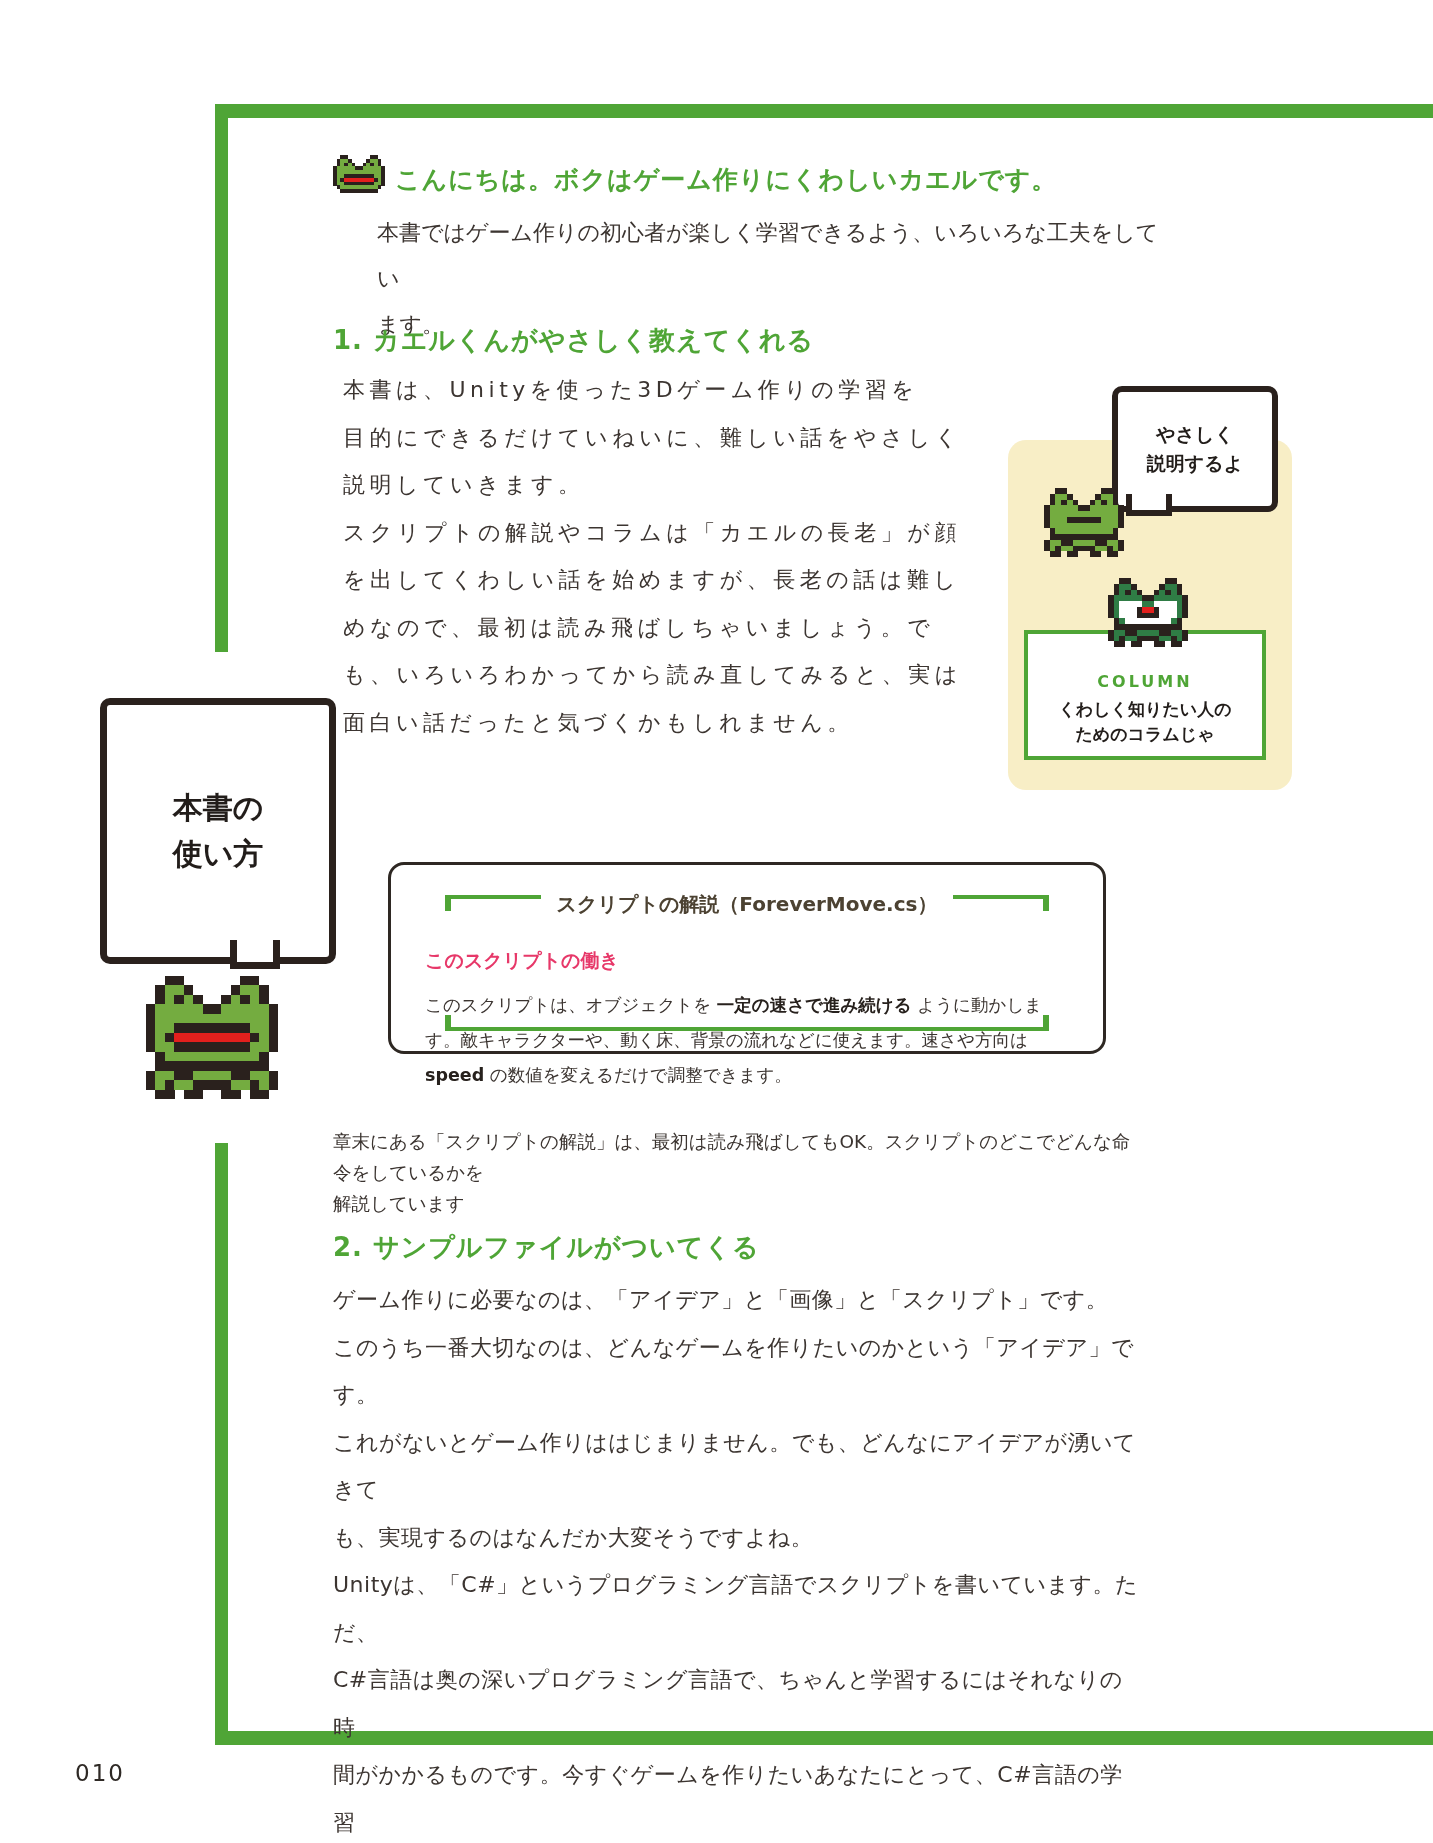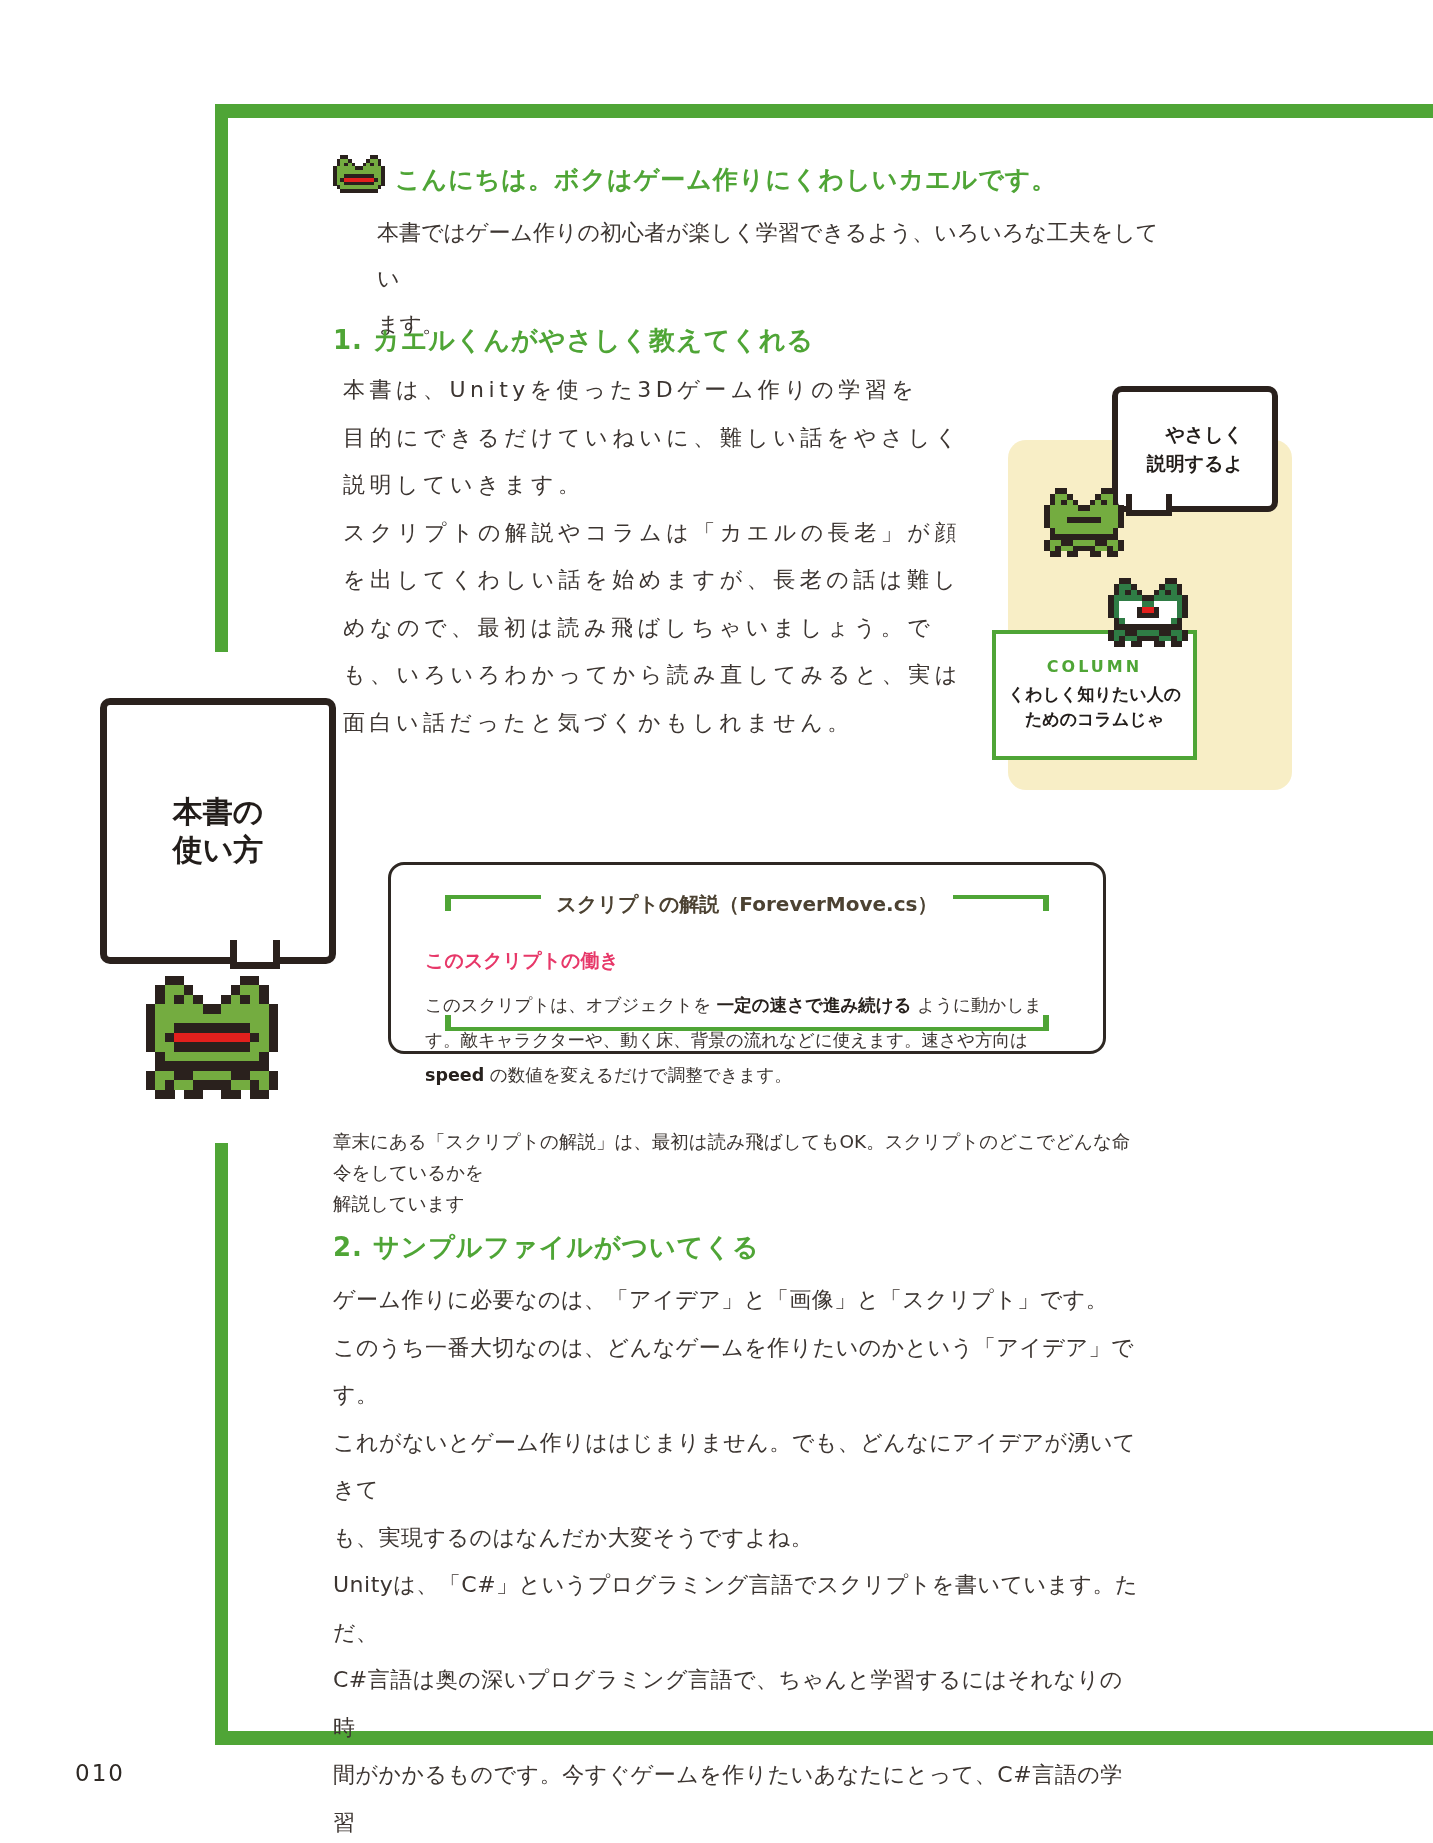--- a/index.html
+++ b/index.html
@@ -25,30 +25,30 @@
   
   .px{position:absolute;}
   .px svg{display:block;width:100%;height:100%;}
   .px-head-icon{left:333px;top:155px;width:52px;height:38px;}
   .px-mascot{left:146px;top:976px;width:132px;height:123px;}
   .px-young{left:1044px;top:488px;width:80px;height:69px;z-index:3;}
   .px-elder{left:1108px;top:578px;width:80px;height:69px;z-index:4;}
   
   .callout{position:absolute;left:1008px;top:440px;width:284px;height:350px;background:var(--yellow,#f8eec6);border-radius:18px;z-index:1;}
   .bubble{position:absolute;background:#ffffff;border:6px solid var(--outline,#2a211d);border-radius:10px;z-index:3;
-          display:flex;align-items:center;justify-content:center;text-align:right;font-weight:700;}
+          display:flex;align-items:center;justify-content:center;text-align:center;font-weight:700;}
   .bubble-yasashiku{left:1112px;top:386px;width:154px;height:114px;font-size:19px;line-height:29px;color:#221d1a;}
   .tail{position:absolute;background:#ffffff;border:6px solid var(--outline,#2a211d);border-top:none;z-index:4;}
   .tail-yasashiku{left:1126px;top:494px;width:34px;height:16px;}
-  .column-box{position:absolute;left:992px;top:630px;width:205px;height:130px;background:#ffffff;border:4px solid var(--green,#4fa536);z-index:2;
-              display:flex;flex-direction:column;align-items:center;justify-content:flex-end;padding-bottom:24px;box-sizing:border-box;}
+  .column-box{position:absolute;left:1024px;top:630px;width:242px;height:130px;background:#ffffff;border:4px solid var(--green,#4fa536);z-index:2;
+              display:flex;flex-direction:column;align-items:center;justify-content:flex-end;padding-bottom:9px;box-sizing:border-box;}
   .column-label{color:var(--green,#4fa536);font-weight:700;font-size:16px;letter-spacing:3px;margin-bottom:6px;}
   .column-text{font-weight:700;font-size:17px;line-height:25px;text-align:center;color:#221d1a;white-space:pre-line;}
   
-  .bubble-usage{left:100px;top:698px;width:222px;height:252px;border-width:7px;font-size:30px;line-height:38px;color:#221d1a;z-index:2;}
+  .bubble-usage{left:100px;top:698px;width:222px;height:252px;border-width:7px;font-size:30px;line-height:46px;color:#221d1a;z-index:2;}
   .tail-usage{left:230px;top:940px;width:36px;height:22px;border-width:7px;border-top:none;}
   
   .script-box{position:absolute;left:388px;top:862px;width:718px;height:192px;background:#ffffff;
               border:3px solid #2e2823;border-radius:16px;box-sizing:border-box;}
   .script-title-row{display:flex;align-items:flex-start;padding:26px 54px 0 54px;}
   .bracket{flex:1;height:12px;margin-top:4px;}
   .bracket-left{border-top:4px solid var(--green,#4fa536);border-left:6px solid var(--green,#4fa536);margin-right:16px;}
   .bracket-right{border-top:4px solid var(--green,#4fa536);border-right:6px solid var(--green,#4fa536);margin-left:16px;}
   .script-title{font-size:20px;font-weight:700;color:var(--brown,#4c4232);white-space:nowrap;}
   .script-subtitle{margin:30px 34px 0 34px;font-size:19px;font-weight:700;color:var(--pink,#e73869);}

